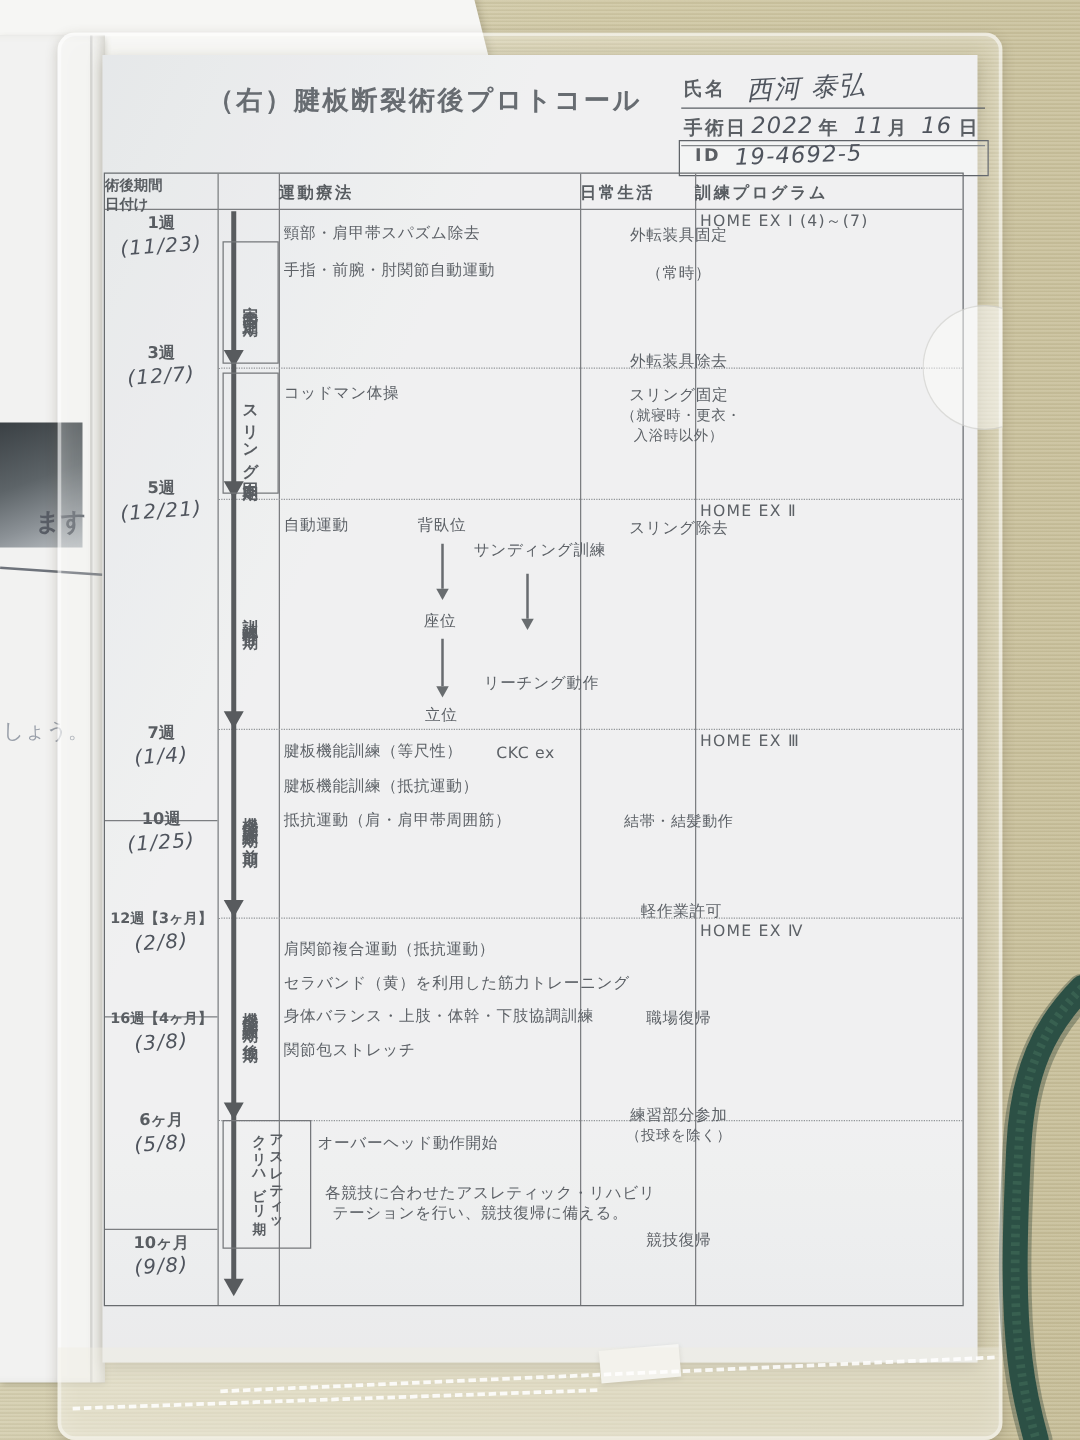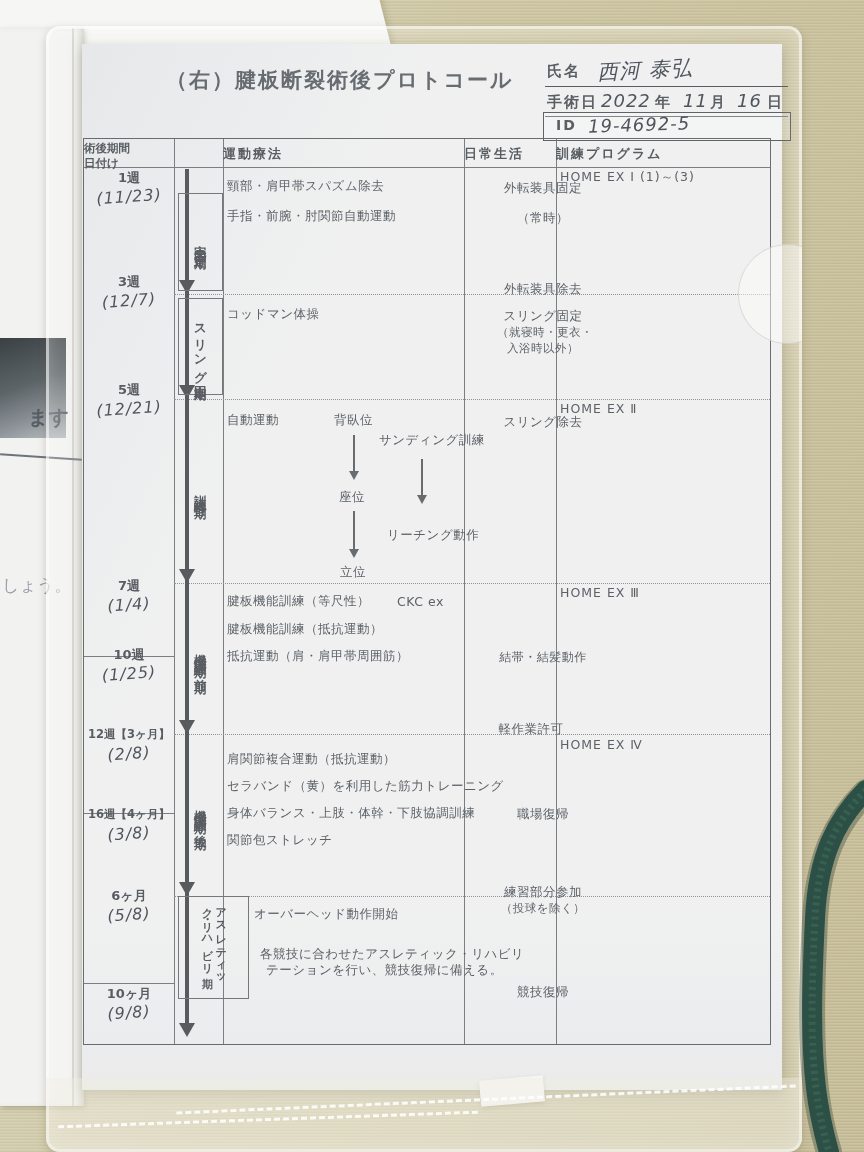--- a/index.html
+++ b/index.html
@@ -182,21 +182,21 @@
     <span class="abs item t" style="left:250px;top:274px;">背臥位</span>
     <div class="fline" style="left:269px;top:296px;height:36px;"></div>
     <div class="fhead" style="left:265px;top:332px;"></div>
     <span class="abs item t" style="left:255px;top:351px;">座位</span>
     <div class="fline" style="left:269px;top:372px;height:38px;"></div>
     <div class="fhead" style="left:265px;top:410px;"></div>
     <span class="abs item t" style="left:256px;top:426px;">立位</span>
     <span class="abs item t" style="left:295px;top:294px;">サンディング訓練</span>
     <div class="fline" style="left:337px;top:320px;height:36px;"></div>
     <div class="fhead" style="left:333px;top:356px;"></div>
-    <span class="abs item t" style="left:303px;top:389px;">リーチング動作</span>
+    <span class="abs item t" style="left:303px;top:400px;">リーチング動作</span>
 
     <span class="abs item t" style="left:143px;top:455px;">腱板機能訓練（等尺性）</span>
     <span class="abs item t" style="left:313px;top:456px;">CKC  ex</span>
     <span class="abs item t" style="left:143px;top:483px;">腱板機能訓練（抵抗運動）</span>
     <span class="abs item t" style="left:143px;top:510px;">抵抗運動（肩・肩甲帯周囲筋）</span>
 
     <span class="abs item t" style="left:143px;top:613px;">肩関節複合運動（抵抗運動）</span>
     <span class="abs item t" style="left:143px;top:640px;">セラバンド（黄）を利用した筋力トレーニング</span>
     <span class="abs item t" style="left:143px;top:667px;">身体バランス・上肢・体幹・下肢協調訓練</span>
     <span class="abs item t" style="left:143px;top:694px;">関節包ストレッチ</span>
@@ -206,27 +206,27 @@
     <span class="abs item t" style="left:182px;top:824px;">テーションを行い、競技復帰に備える。</span>
 
     <span class="abs daily t" style="left:380px;top:42px;">外転装具固定</span>
     <span class="abs daily t" style="left:380px;top:72px;">（常時）</span>
     <span class="abs daily t" style="left:380px;top:143px;">外転装具除去</span>
     <span class="abs daily t" style="left:380px;top:170px;">スリング固定</span>
     <span class="abs daily t" style="left:380px;top:187px;font-size:11.5px;">（就寝時・更衣・</span>
     <span class="abs daily t" style="left:380px;top:203px;font-size:11.5px;">入浴時以外）</span>
     <span class="abs daily t" style="left:380px;top:276px;">スリング除去</span>
     <span class="abs daily t" style="left:380px;top:512px;font-size:12px;">結帯・結髪動作</span>
-    <span class="abs daily t" style="left:368px;top:583px;">軽作業許可</span>
+    <span class="abs daily t" style="left:382px;top:583px;">軽作業許可</span>
     <span class="abs daily t" style="left:380px;top:668px;">職場復帰</span>
     <span class="abs daily t" style="left:380px;top:746px;">練習部分参加</span>
     <span class="abs daily t" style="left:380px;top:763px;font-size:11.5px;">（投球を除く）</span>
     <span class="abs daily t" style="left:380px;top:846px;">競技復帰</span>
 
-    <span class="abs prog t" style="left:476px;top:31px;">HOME EX Ⅰ (1)～(3)</span>
+    <span class="abs prog t" style="left:476px;top:31px;">HOME EX Ⅰ (4)～(7)</span>
     <span class="abs prog t" style="left:476px;top:263px;">HOME EX Ⅱ</span>
     <span class="abs prog t" style="left:476px;top:447px;text-align:center;">HOME EX Ⅲ</span>
     <span class="abs prog t" style="left:476px;top:599px;">HOME EX Ⅳ</span>
   </div>
 
   <div class="abs file">
     <div class="notch"></div>
     <div class="filebottom"></div>
     <div class="seam" style="left:130px;top:1072px;width:620px;transform:rotate(-2.5deg);"></div>
     <div class="seam" style="left:12px;top:1092px;width:420px;transform:rotate(-2deg);"></div>

